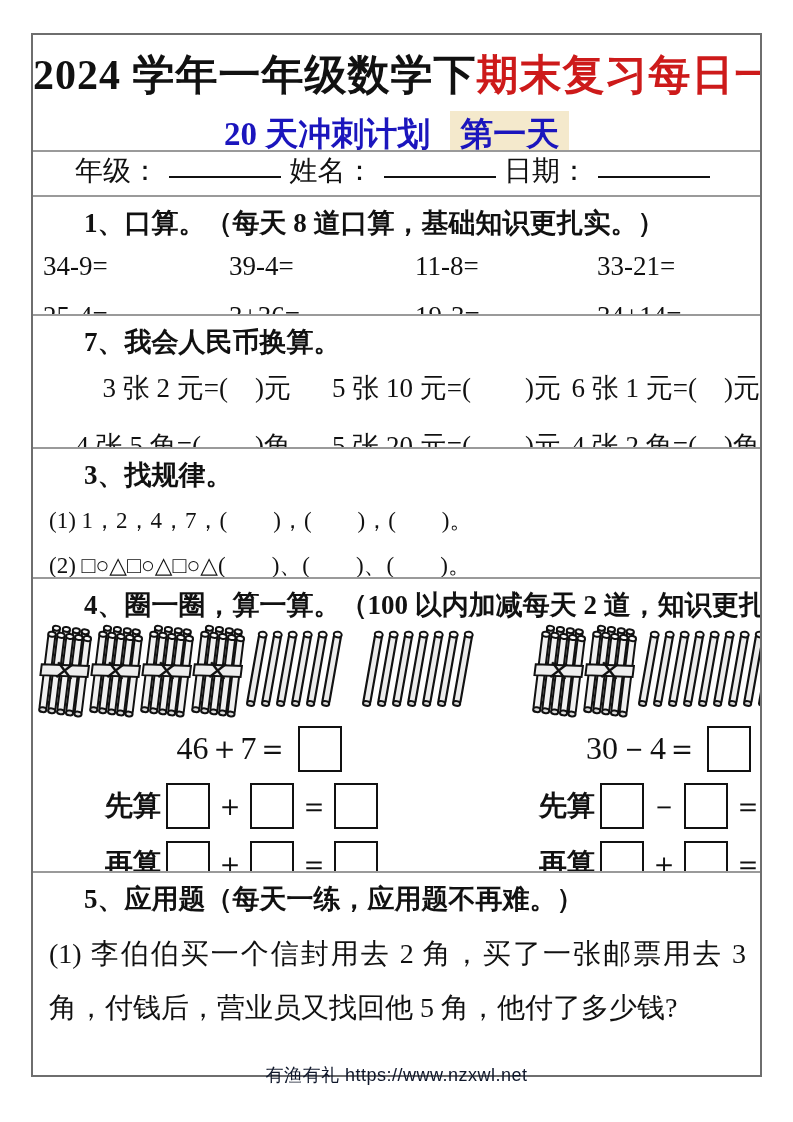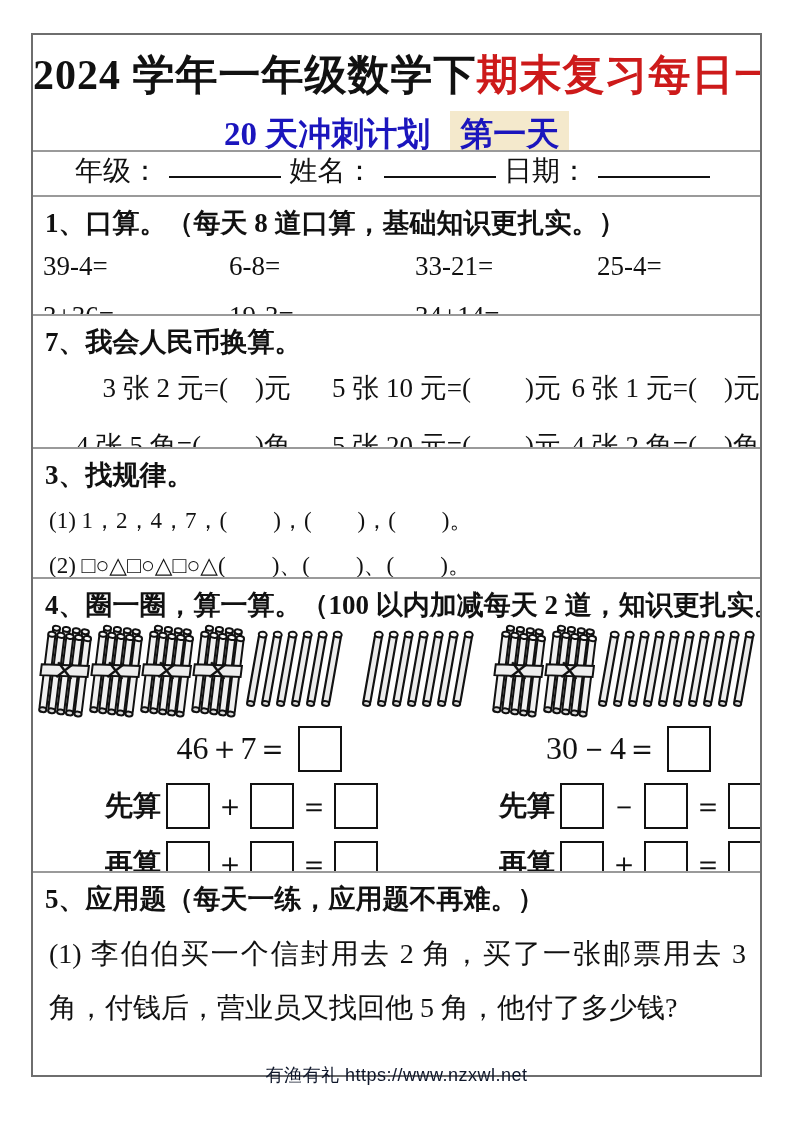--- a/index.html
+++ b/index.html
@@ -15,30 +15,30 @@
   .t2{font-size:33px;font-weight:700;margin-top:8px;white-space:nowrap;}
   .day{display:inline-block;margin-left:20px;padding:1px 10px 3px 10px;}
 
   
   .info{height:45px;display:flex;align-items:flex-start;font-size:28px;padding:0 42px;box-sizing:border-box;}
   .info .lab{font-weight:400;}
   .blank{display:inline-block;width:112px;border-bottom:2px solid #111;height:24px;margin:0 8px 0 10px;}
   .sp{flex:1;}
 
   
-  .h{font-size:27px;font-weight:700;padding:8px 10px 2px 12px;white-space:nowrap;}
+  .h{font-size:27px;font-weight:700;padding:8px 10px 2px 12px;white-space:nowrap;margin-left:39px;}
   .grid1{display:grid;grid-template-columns:186px 186px 182px 1fr;padding:4px 0 0 10px;font-size:27px;row-gap:12px;}
   .grid1 span{line-height:38px;}
   .grid2{display:grid;grid-template-columns:250px 270px 1fr;padding:8px 0 0 8px;font-size:27px;row-gap:22px;text-align:right;}
   .grid2 span{line-height:36px;white-space:nowrap;}
   .s3line{font-size:23px;padding:10px 0 0 16px;white-space:nowrap;}
   .s3line.second{padding-top:14px;}
 
   
-  .s4cols{display:flex;}
+  .s4cols{display:flex;gap:40px;}
   .colL{flex:0 0 452px;}
   .colR{flex:1;}
   .sticksRow{display:flex;align-items:flex-start;height:94px;margin-top:2px;}
   .sticksRow.left{padding-left:8px;}
   .sticksRow.right{padding-left:10px;}
   .stickWrap{display:inline-block;}
   .grpGap{display:inline-block;width:26px;}
   .bGap{display:inline-block;width:4px;}
   svg.bundle{width:47px;height:90px;overflow:visible;}
   svg.stick{width:15px;height:86px;overflow:visible;}
@@ -77,22 +77,23 @@
     <span class="lab">姓名：</span>
       <span class="blank"></span>
     <span class="sp"></span>
     <span class="lab">日期：</span>
       <span class="blank"></span>
   </div>
 
   <div class="sec" style="height:119px">
     <div class="h">1、口算。（每天 8 道口算，基础知识更扎实。）</div>
     <div class="grid1" id="s1-grid">
+        <span>34-9=</span>
         <span>39-4=</span>
-        <span>6-8=</span>
+        <span>11-8=</span>
         <span>33-21=</span>
         <span>25-4=</span>
         <span>3+36=</span>
         <span>19-3=</span>
         <span>34+14=</span>
       </div>
   </div>
 
   <div class="sec" style="height:133px">
     <div class="h">7、我会人民币换算。</div>

